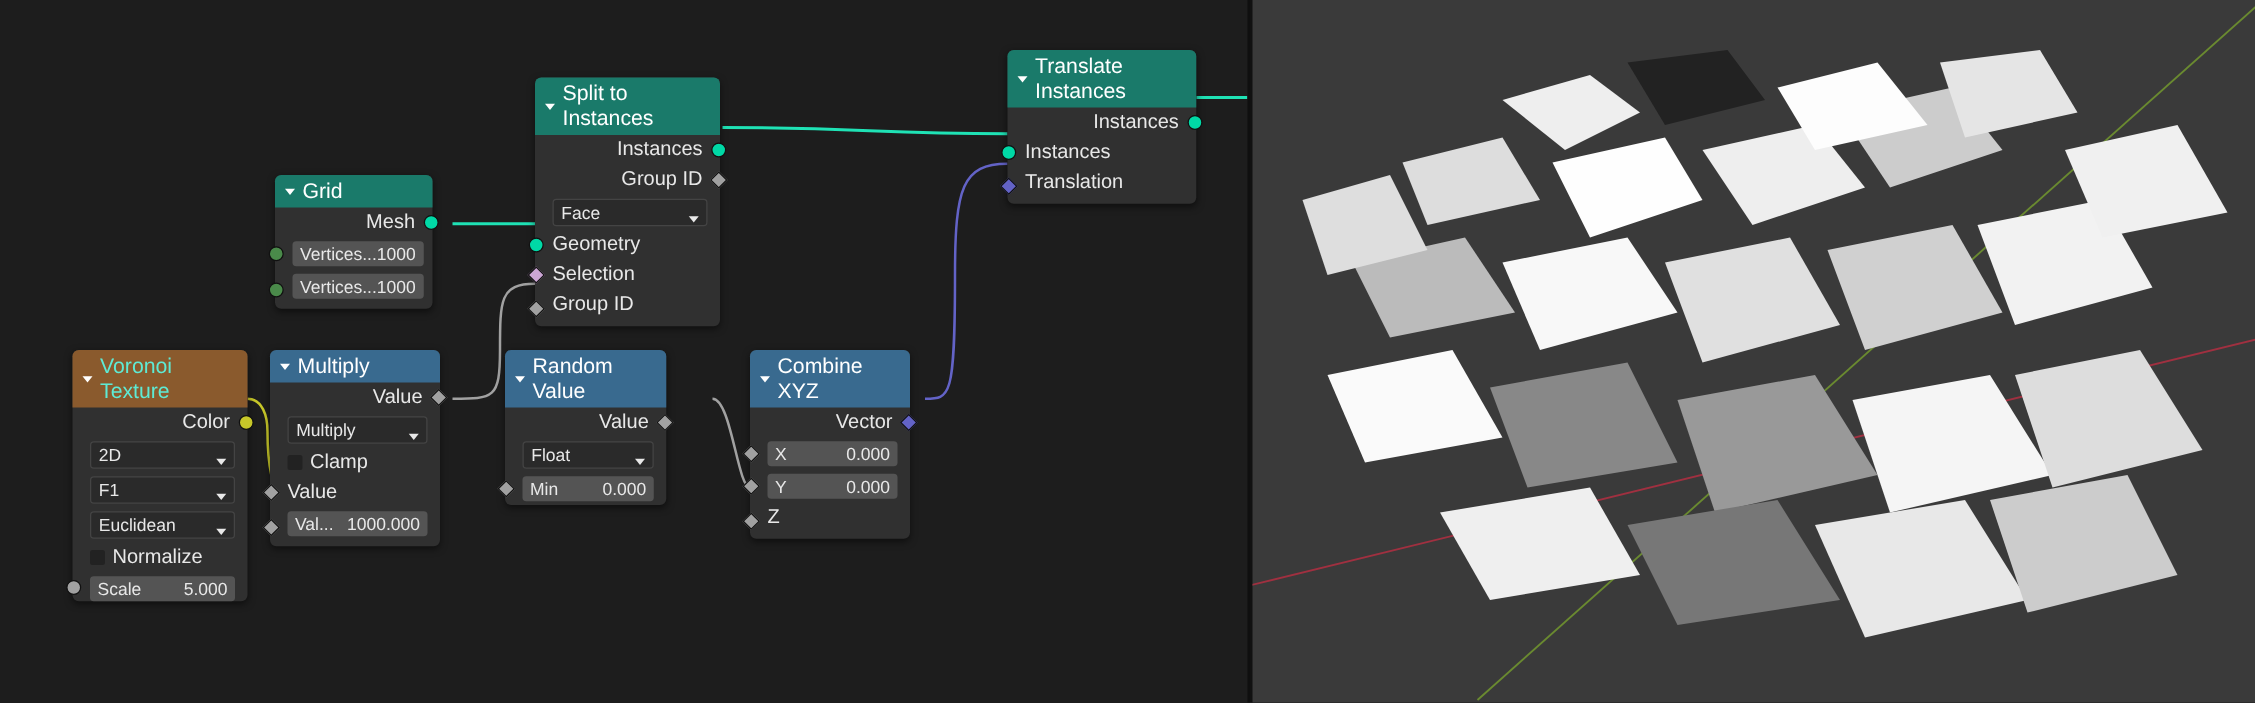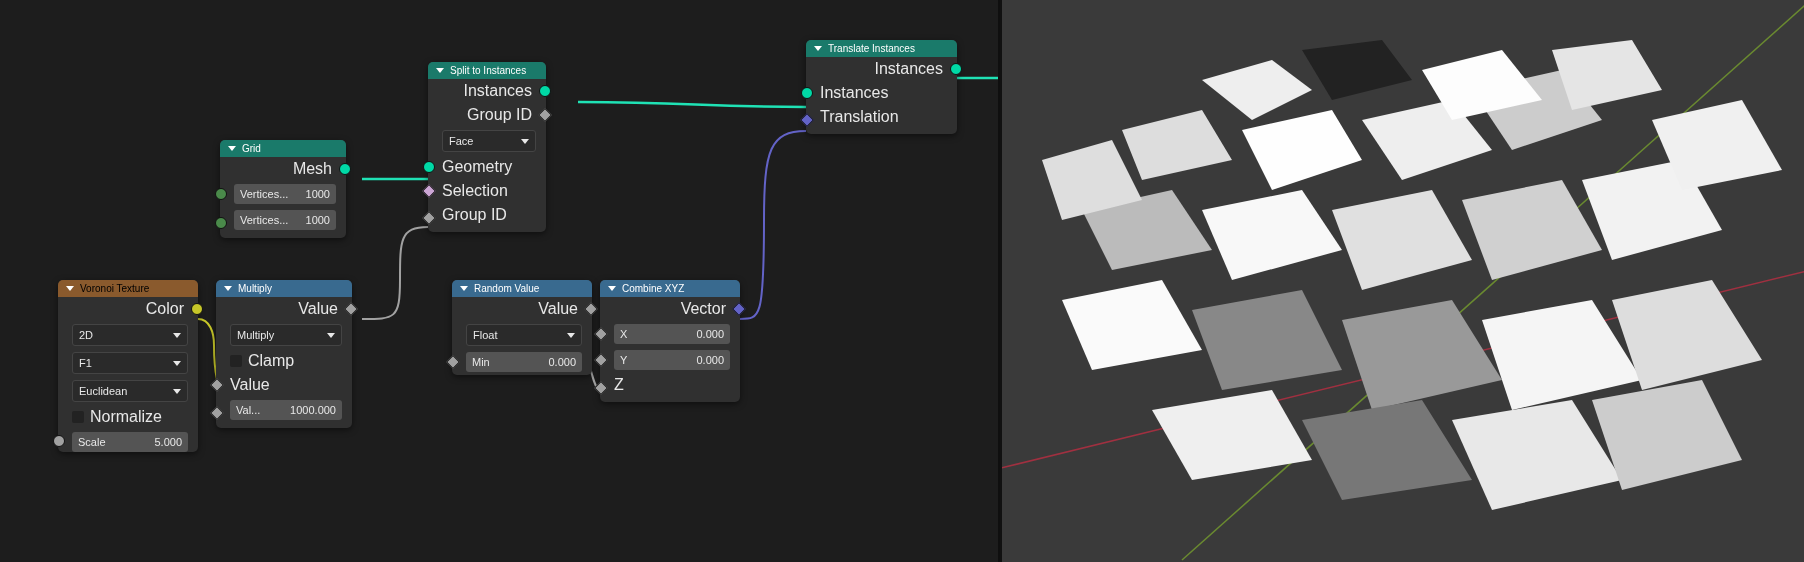--- a/index.html
+++ b/index.html
@@ -1,40 +1,40 @@
 <!DOCTYPE html>
 <html><head>
 <meta charset="utf-8">
 <style>
   html,body{margin:0;padding:0;width:1804px;height:562px;background:#1d1d1d;font-family:sans-serif;font-size:12px;color:#e8e8e8;overflow:hidden}
   .editor{position:absolute;left:0;top:0;width:998px;height:562px;background:#1d1d1d}
   .viewport{position:absolute;left:1000px;top:0;width:804px;height:562px;background:#3a3a3a;border-left:2px solid #111}
   .divider{position:absolute;left:998px;top:0;width:4px;height:562px;background:#0f0f0f}
   svg.lines{position:absolute;left:0;top:0;width:998px;height:562px;pointer-events:none}
   .node{position:absolute;border-radius:5px;background:#303030;box-shadow:0 2px 6px rgba(0,0,0,.5);}
-  .node .hdr{display:flex;align-items:center;padding:3px 8px;border-radius:5px 5px 0 0;font-size:10px;font-weight:500}
+  .node .hdr{display:flex;align-items:center;padding:3px 8px;border-radius:5px 5px 0 0;font-size:17px;font-weight:500}
   .hdr-geo{background:#1a7a6a;color:#fff}
   .hdr-blue{background:#396a8f;color:#fff}
-  .hdr-orange{background:#8a5a2d;color:#000000}
+  .hdr-orange{background:#8a5a2d;color:#5eead4}
   .chev{width:0;height:0;border-left:4px solid transparent;border-right:4px solid transparent;border-top:5px solid #fff;margin-right:6px}
   .row{position:relative;padding:3px 10px 3px 14px;min-height:18px;display:flex;align-items:center}
   .row.out{justify-content:flex-end;padding:3px 14px 3px 10px}
   .sock{position:absolute;width:10px;height:10px;border-radius:50%;border:1px solid #111;top:50%;transform:translate(-50%,-50%)}
   .sock.r{left:auto;right:-5px;transform:translate(0,-50%)}
   .sock.l{left:-5px;transform:translate(0,-50%)}
   .sock.dm{border-radius:0;transform:translate(-50%,-50%) rotate(45deg);width:8px;height:8px}
   .sock.dm.r{transform:translate(0,-50%) rotate(45deg);right:-4px}
   .sock.dm.l{transform:translate(0,-50%) rotate(45deg);left:-4px}
   .sock.geo{background:#00d9a6}
   .sock.vec{background:#6363c7}
   .sock.flt{background:#a1a1a1}
   .sock.int{background:#4a8a4a}
   .sock.bool{background:#cca6d5}
   .sock.col{background:#c7c729}
-  .field{flex:1;background:#545454;border-radius:3px;padding:2px 6px;display:flex;justify-content:space-between;align-items:center;min-height:16px;font-size:11px;color:#e8e8e8}
+  .field{flex:1;background:#545454;border-radius:3px;padding:2px 6px;display:flex;justify-content:space-between;align-items:flex-end;min-height:16px;font-size:14px;color:#e8e8e8}
   .field.sel{background:#2a2a2a;border:1px solid #444;justify-content:flex-start}
   .field.sel::after{content:'';margin-left:auto;width:0;height:0;border-left:4px solid transparent;border-right:4px solid transparent;border-top:5px solid #e8e8e8}
   .field .nm{color:#e8e8e8}
   .field .vl{color:#e8e8e8}
   .cb{width:12px;height:12px;border-radius:2px;background:#222;margin-right:6px}
   .lbl{color:#e8e8e8;font-size:16px}
 </style>
 </head>
 <body>
 
@@ -77,21 +77,21 @@
       </div>
   <div class="row" style="padding-bottom:8px">
         <span class="sock int l"></span>
         <div class="field">
           <span class="nm">Vertices...</span>
           <span class="vl">1000</span>
         </div>
       </div>
 </div>
 
-<div class="node" style="left:428px;top:62px;width:118px">
+<div class="node" style="left:428px;top:62px;width:148px">
   <div class="hdr hdr-geo">
         <span class="chev"></span>
         <span>Split to Instances</span>
       </div>
   <div class="row out">
         <span class="lbl">Instances</span>
         <span class="sock geo r"></span>
       </div>
   <div class="row out">
         <span class="lbl">Group ID</span>
@@ -196,21 +196,21 @@
       </div>
   <div class="row" style="padding-bottom:8px">
         <span class="sock flt dm l"></span>
         <div class="field">
           <span class="nm">Val...</span>
           <span class="vl">1000.000</span>
         </div>
       </div>
 </div>
 
-<div class="node" style="left:452px;top:280px;width:140px">
+<div class="node" style="left:404px;top:280px;width:129px">
   <div class="hdr hdr-blue">
         <span class="chev"></span>
         <span>Random Value</span>
       </div>
   <div class="row out">
         <span class="lbl">Value</span>
         <span class="sock flt dm r"></span>
       </div>
   <div class="row">
         <div class="field sel">
@@ -219,21 +219,21 @@
       </div>
   <div class="row">
         <span class="sock flt dm l"></span>
         <div class="field">
           <span class="nm">Min</span>
           <span class="vl">0.000</span>
         </div>
       </div>
 </div>
 
-<div class="node" style="left:600px;top:280px;width:140px">
+<div class="node" style="left:600px;top:280px;width:128px">
   <div class="hdr hdr-blue">
         <span class="chev"></span>
         <span>Combine XYZ</span>
       </div>
   <div class="row out">
         <span class="lbl">Vector</span>
         <span class="sock vec dm r"></span>
       </div>
   <div class="row">
         <span class="sock flt dm l"></span>

